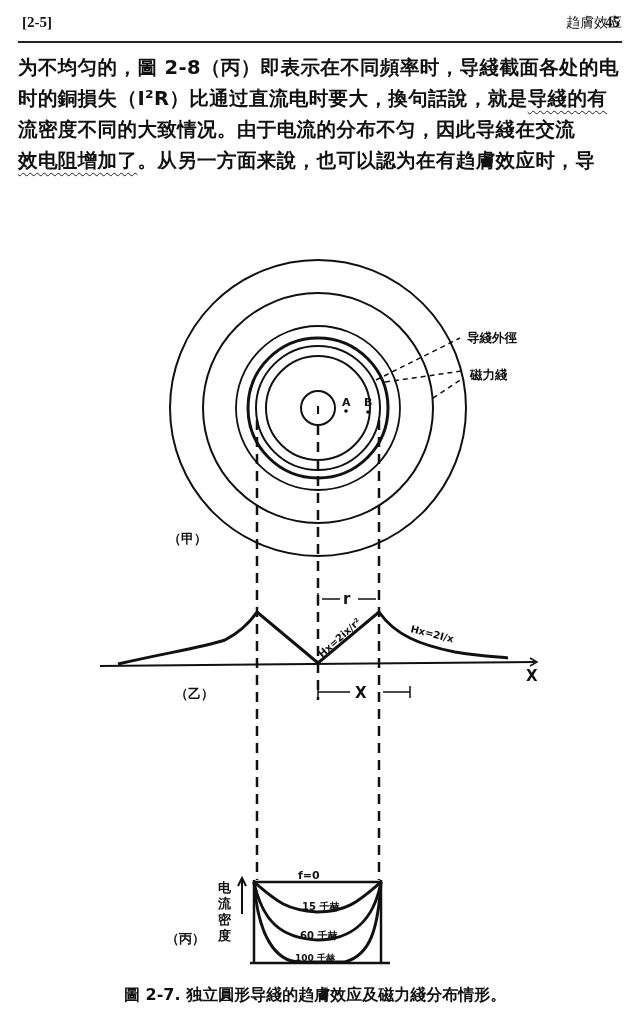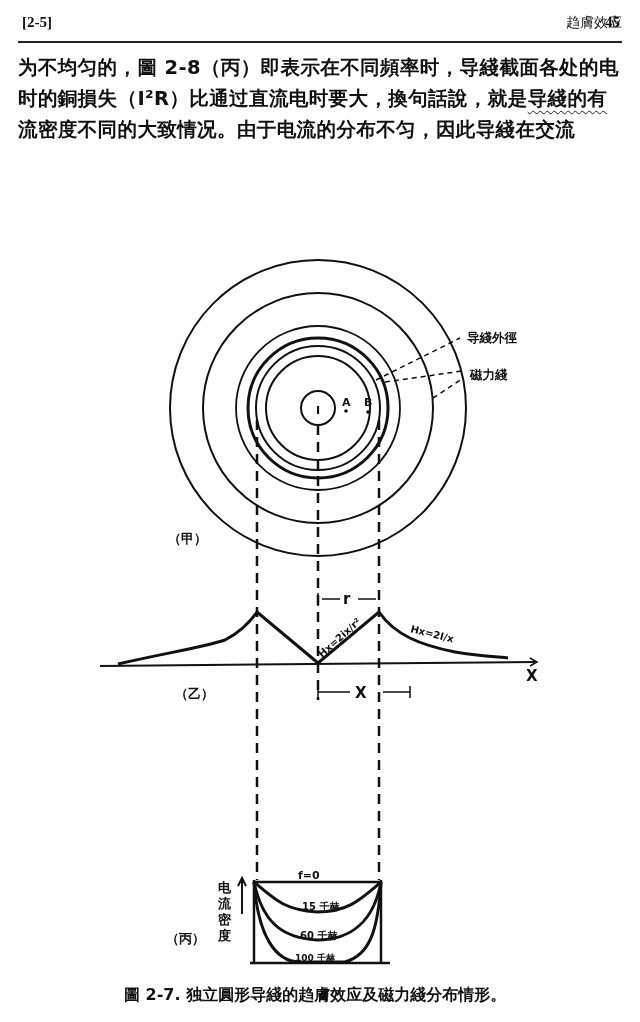--- a/index.html
+++ b/index.html
@@ -28,20 +28,21 @@
   <span class="left">[2-5]</span>
   <span class="center">趋膚效应</span>
   <span class="right">45</span>
   <div class="rule"></div>
 </div>
 
 <div class="body-text">
   <p>为不均匀的，圖 2-8（丙）即表示在不同頻率时，导綫截面各处的电</p>
   <p><span>时的銅損失（I²R）比通过直流电时要大，換句話說，就是</span><span class="wavy">导綫的有</span></p>
   <p>流密度不同的大致情况。由于电流的分布不匀，因此导綫在交流</p>
+  <p><span class="wavy">效电阻增加了</span><span>。从另一方面来說，也可以認为在有趋膚效应时，导</span></p>
 </div>
 
 <div class="figure">
   <svg class="fig-svg" width="640" height="1022" viewBox="0 0 640 1022">
     <g fill="none" stroke="#111">
 
       <g>
         <circle cx="318" cy="408" r="148" stroke-width="2"></circle>
         <circle cx="318" cy="408" r="115" stroke-width="2"></circle>
         <circle cx="318" cy="408" r="82" stroke-width="1.8"></circle>

